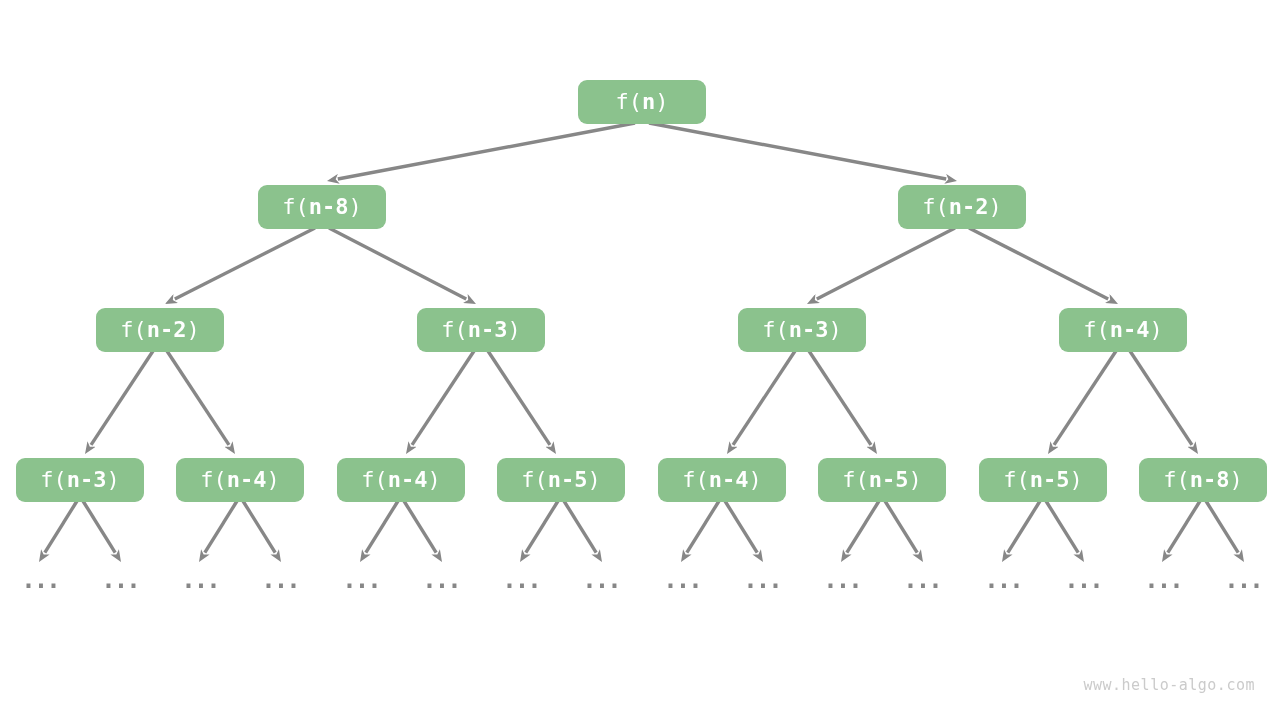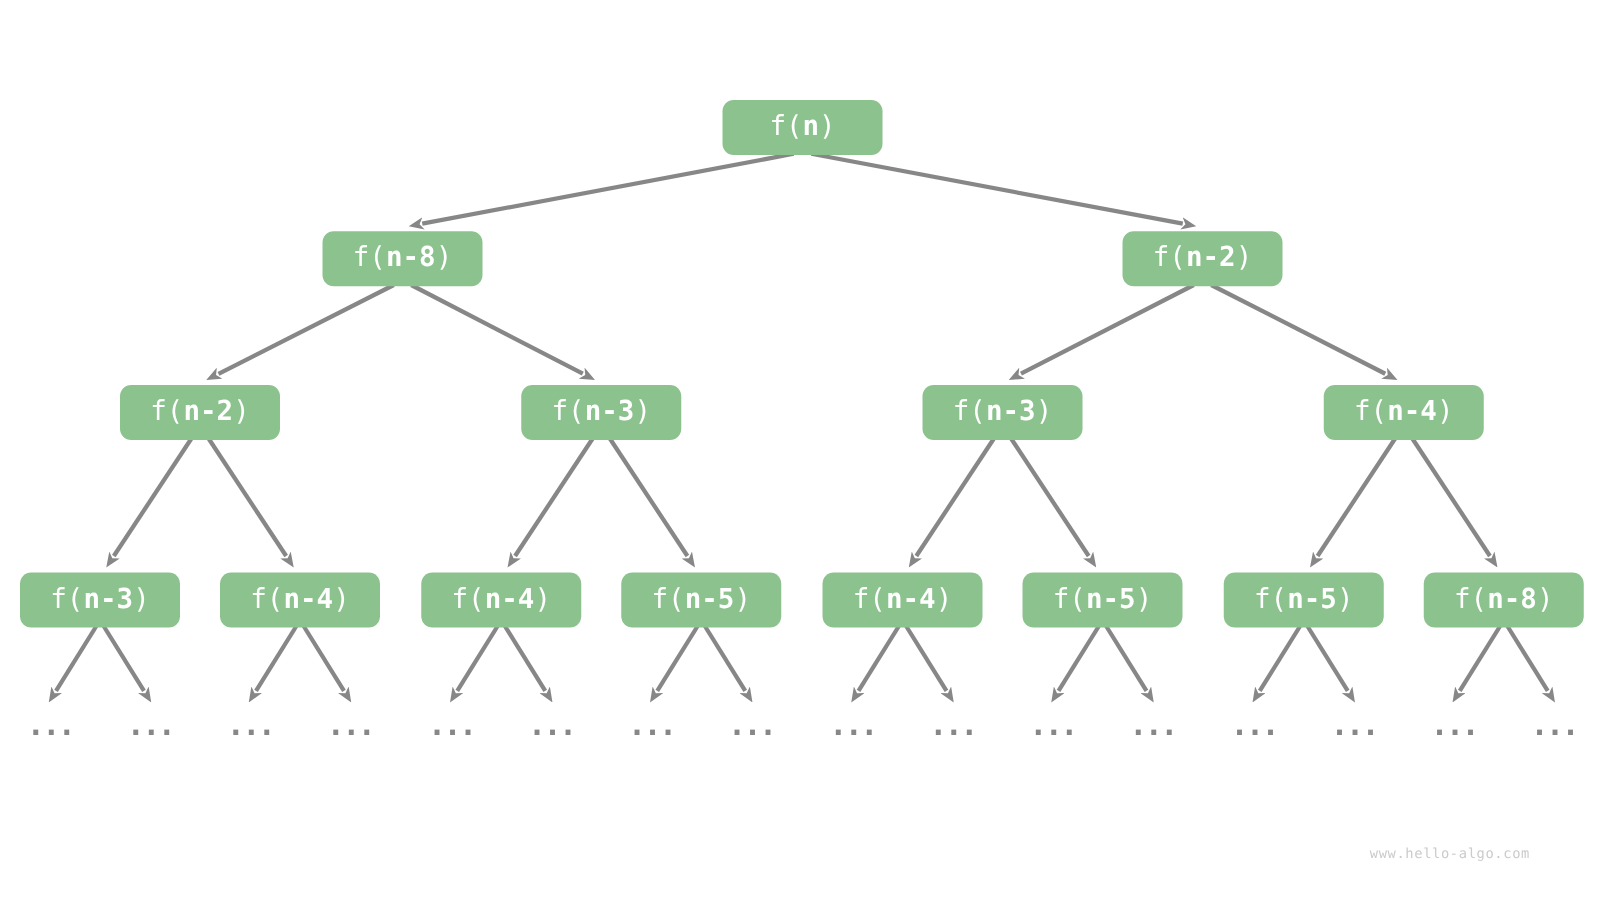--- a/index.html
+++ b/index.html
@@ -44,23 +44,23 @@
     text-align: center;
     font-size: 24px;
     font-weight: 700;
     line-height: 24px;
     letter-spacing: -2px;
     color: var(--dots, #878787);
     white-space: pre;
   }
   .watermark {
     position: absolute;
-    right: 56px;
+    right: 25px;
     top: 676px;
-    font-size: 11px;
+    font-size: 15px;
     letter-spacing: 0.5px;
     color: var(--wm, #cbcbcb);
   }
 </style>
 </head>
 <body>
 
 <div id="canvas">
   <svg id="edges-layer" viewBox="0 0 1280 720" xmlns="http://www.w3.org/2000/svg">
       <defs>

